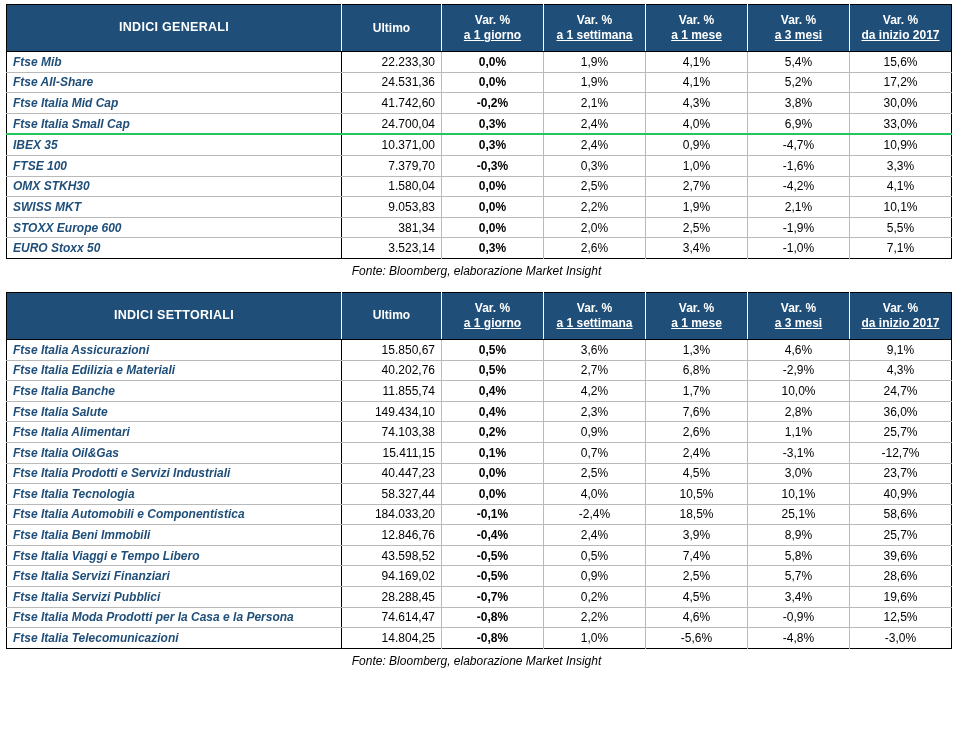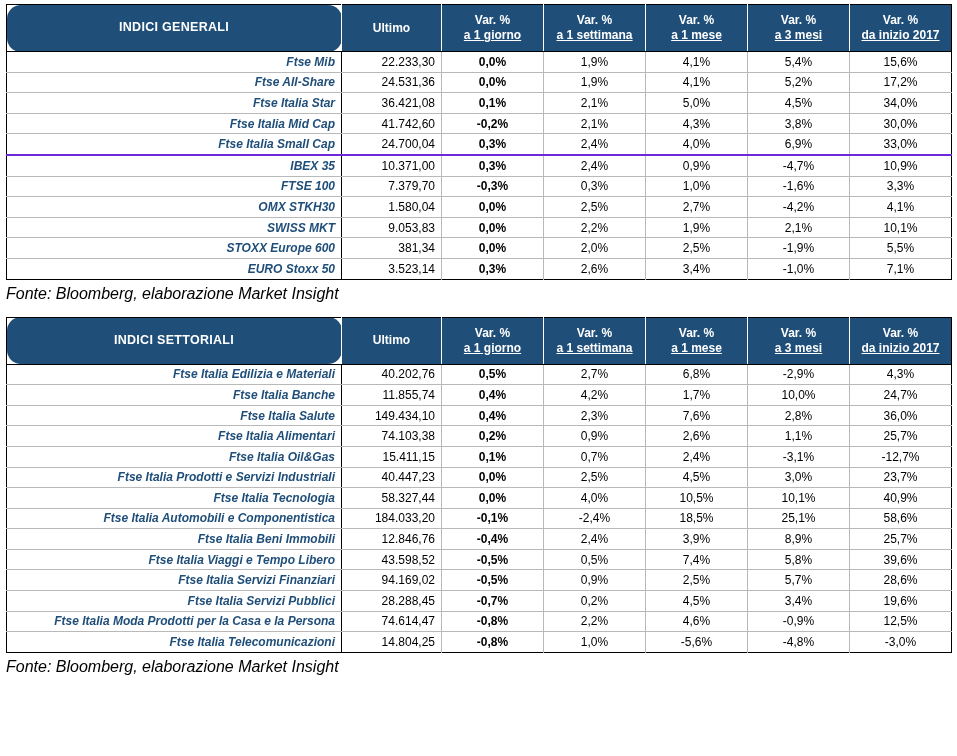--- a/index.html
+++ b/index.html
@@ -49,60 +49,59 @@
     padding: 0;
     height: 46px;
     line-height: 1.25;
   }
   thead th:last-child { border-right: none; }
   thead th .l1 { display: block; }
   thead th .l2 { display: block; text-decoration: underline; }
   thead th.title {
     letter-spacing: 0.3px;
     font-size: 12.5px;
-    border-radius: 14px;
   }
 
   tbody td {
     height: 19.6px;
     padding: 0 6px;
     font-size: 12px;
     border-bottom: 1px solid #b9b9b9;
     white-space: nowrap;
     overflow: hidden;
   }
   tbody tr:last-child td { border-bottom: none; }
 
   td.name {
     font-style: italic;
     font-weight: bold;
     color: #1f4e79;
-    text-align: right;
+    text-align: left;
     border-right: 1px solid #000000;
     margin-top: 48px;
   }
   td.num {
     text-align: center;
     color: #000000;
   }
   td.last {
     text-align: right;
     border-right: 1px solid #b9b9b9;
   }
   td.d1 {
     font-weight: bold;
     border-right: 1px solid #b9b9b9;
   }
   td.sep-cell { border-right: 1px solid #b9b9b9; }
-  tr.group-end td { border-bottom: 2px solid #6d28d9; }
+  tr.group-end td { border-bottom: 2px solid #22c55e; }
 
   .source {
-    text-align: left;
+    text-align: center;
     font-style: italic;
-    font-size: 16px;
+    font-size: 12px;
     color: #000000;
     width: 945px;
     padding: 5px 4px 0 0;
     box-sizing: border-box;
   }
   .gap { height: 14px; }
 </style>
 </head>
 <body>
 
@@ -160,29 +159,20 @@
         <tr>
           <td class="name">Ftse All-Share</td>
           <td class="num last">24.531,36</td>
           <td class="num d1">0,0%</td>
           <td class="num sep-cell">1,9%</td>
           <td class="num sep-cell">4,1%</td>
           <td class="num sep-cell">5,2%</td>
           <td class="num">17,2%</td>
         </tr>
         <tr>
-          <td class="name">Ftse Italia Star</td>
-          <td class="num last">36.421,08</td>
-          <td class="num d1">0,1%</td>
-          <td class="num sep-cell">2,1%</td>
-          <td class="num sep-cell">5,0%</td>
-          <td class="num sep-cell">4,5%</td>
-          <td class="num">34,0%</td>
-        </tr>
-        <tr>
           <td class="name">Ftse Italia Mid Cap</td>
           <td class="num last">41.742,60</td>
           <td class="num d1">-0,2%</td>
           <td class="num sep-cell">2,1%</td>
           <td class="num sep-cell">4,3%</td>
           <td class="num sep-cell">3,8%</td>
           <td class="num">30,0%</td>
         </tr>
         <tr class="group-end">
           <td class="name">Ftse Italia Small Cap</td>
@@ -287,20 +277,29 @@
           <span class="l2">a 3 mesi</span>
         </th>
         <th>
           <span class="l1">Var. %</span>
           <span class="l2">da inizio 2017</span>
         </th>
       </tr>
     </thead>
     <tbody>
         <tr>
+          <td class="name">Ftse Italia Assicurazioni</td>
+          <td class="num last">15.850,67</td>
+          <td class="num d1">0,5%</td>
+          <td class="num sep-cell">3,6%</td>
+          <td class="num sep-cell">1,3%</td>
+          <td class="num sep-cell">4,6%</td>
+          <td class="num">9,1%</td>
+        </tr>
+        <tr>
           <td class="name">Ftse Italia Edilizia e Materiali</td>
           <td class="num last">40.202,76</td>
           <td class="num d1">0,5%</td>
           <td class="num sep-cell">2,7%</td>
           <td class="num sep-cell">6,8%</td>
           <td class="num sep-cell">-2,9%</td>
           <td class="num">4,3%</td>
         </tr>
         <tr>
           <td class="name">Ftse Italia Banche</td>

